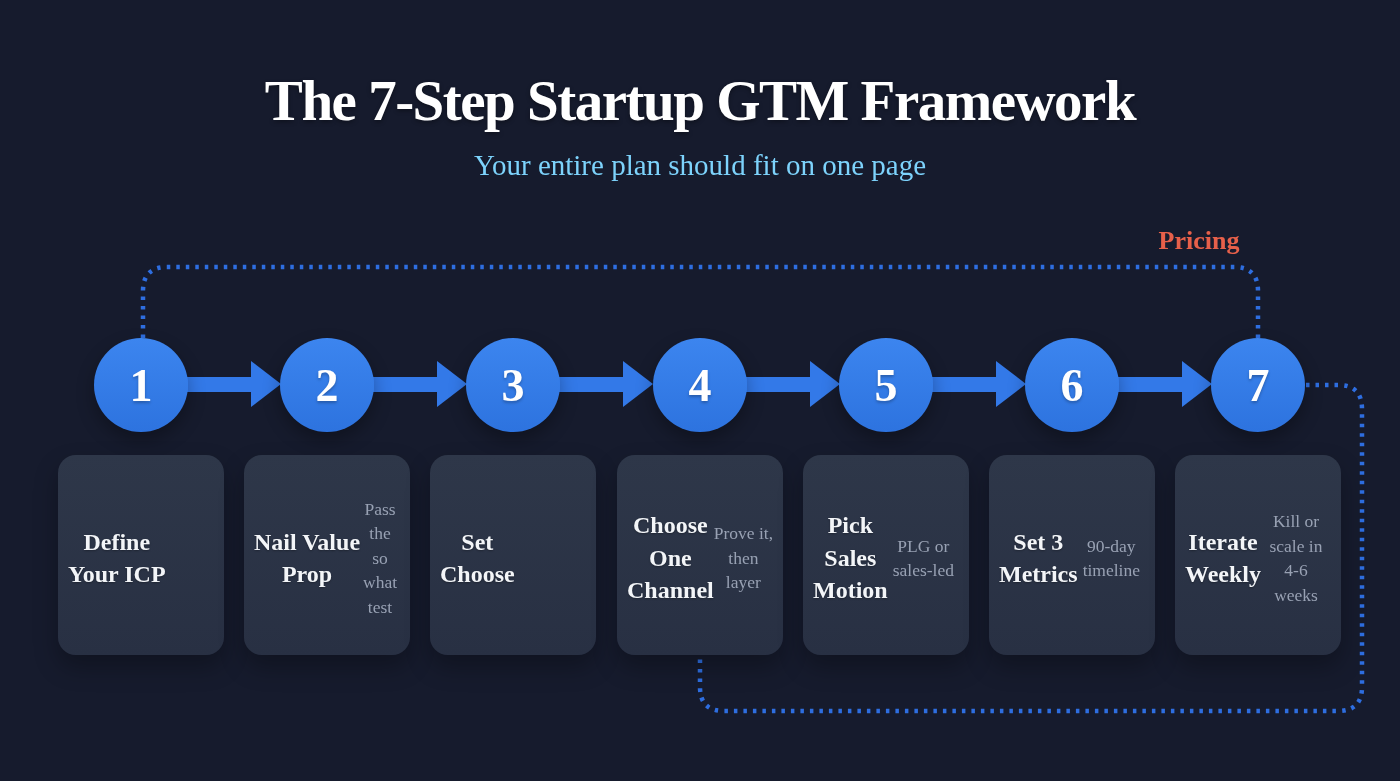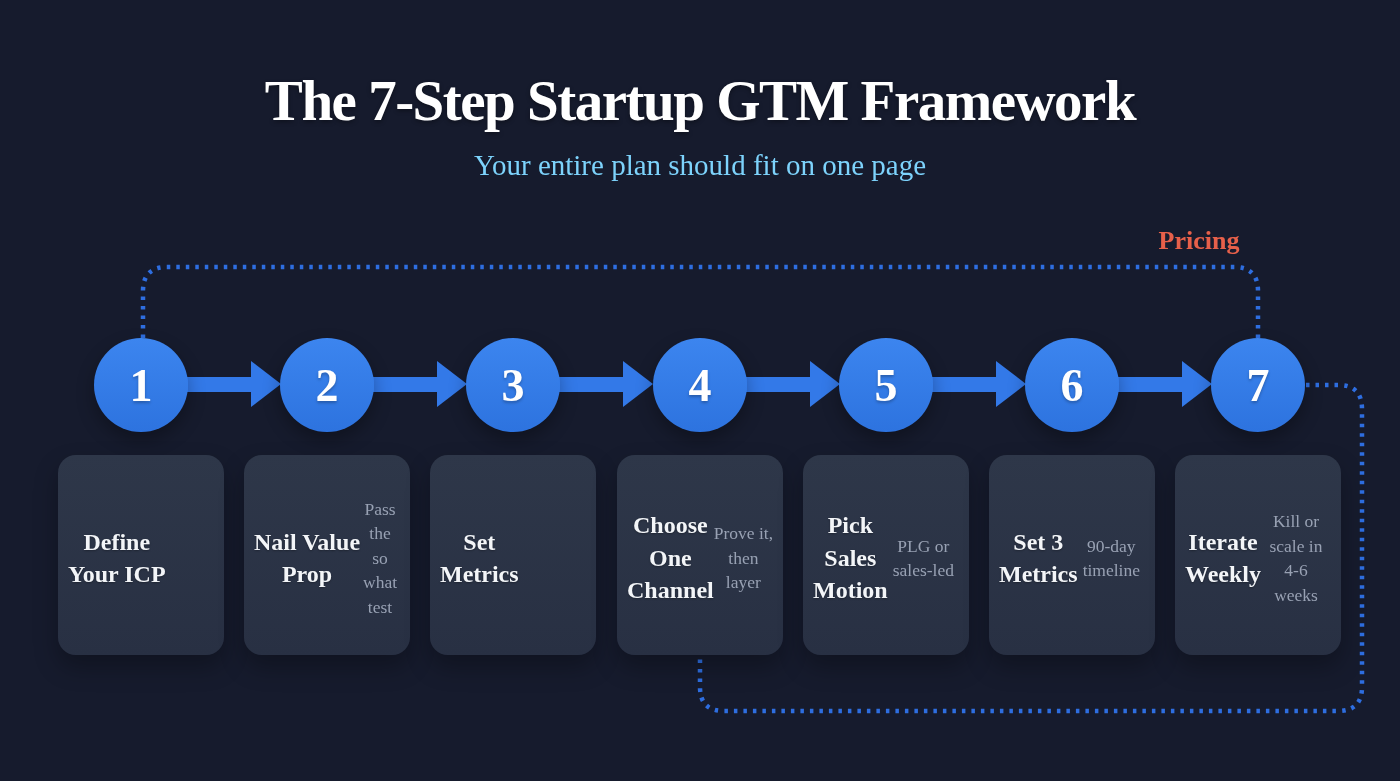--- a/index.html
+++ b/index.html
@@ -198,21 +198,21 @@
 what test</div>
     </div>
   </div>
 
   <div class="step-col" style="left:430px">
     <div class="step-circle">
       <span class="step-number">3</span>
     </div>
     <div class="step-card">
       <div class="card-title">Set
-Metrics</div>
+Choose</div>
     </div>
   </div>
 
   <div class="step-col" style="left:617px">
     <div class="step-circle">
       <span class="step-number">4</span>
     </div>
     <div class="step-card">
       <div class="card-title">Choose
 One

